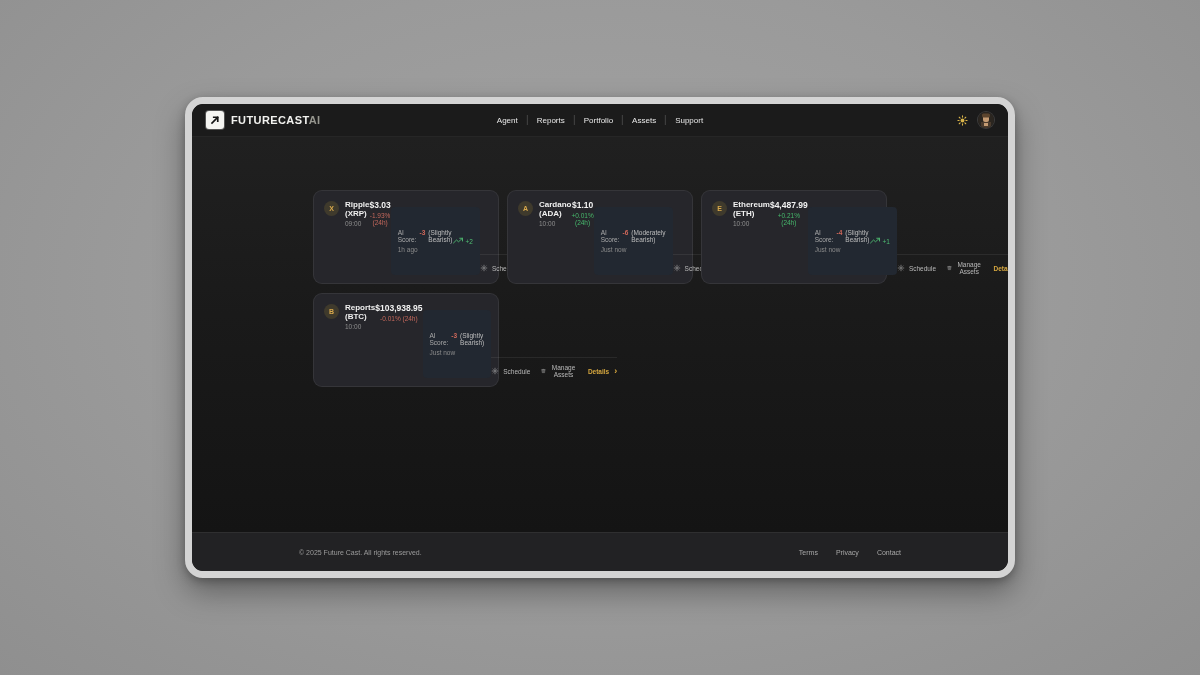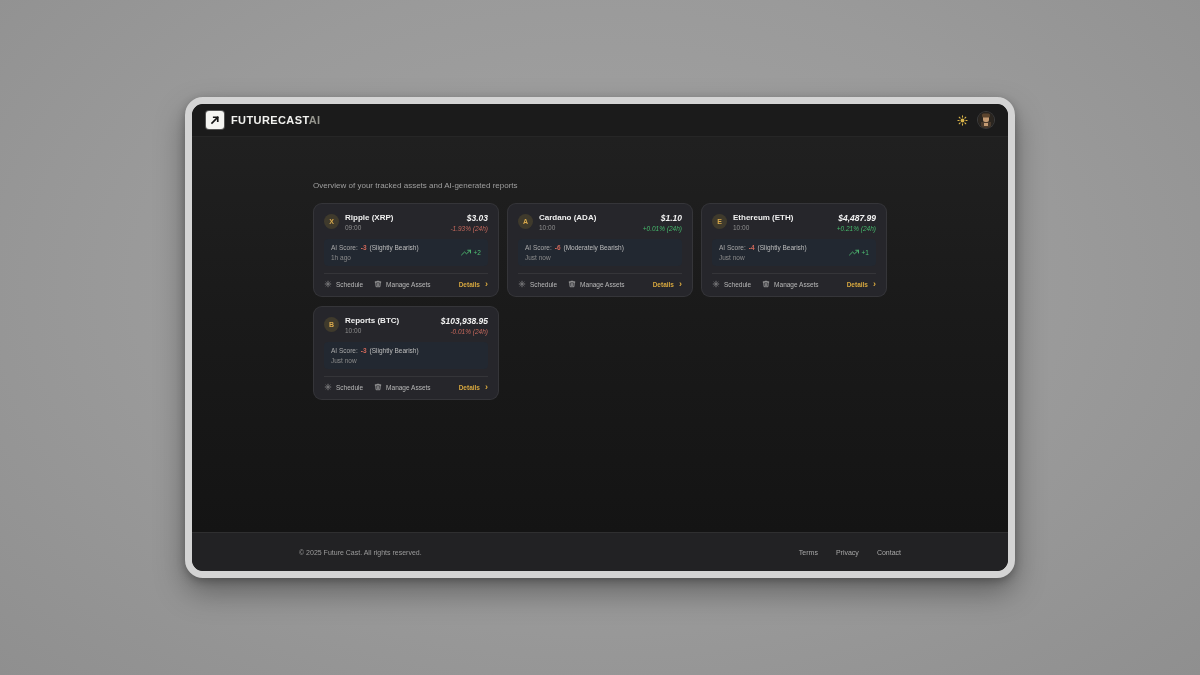--- a/index.html
+++ b/index.html
@@ -60,32 +60,32 @@
 
   .cards-grid {
     margin-top:13px;
     display:grid; grid-template-columns:repeat(3,186px); gap:9px 8px;
   }
 
   
   .card {
     width:186px; height:94px; background:#26262b;
     border:1px solid rgba(255,255,255,.07); border-radius:9px;
-    padding:9px 10px 8px 10px; display:flex; flex-direction:column;
+    padding:9px 10px 8px 10px; display:flex; flex-direction:row;
   }
   .card-header { display:flex; align-items:flex-start; }
   .asset-avatar {
     width:15px; height:15px; border-radius:50%; background:#3f3a2c;
     color:#d9a94c; font-size:7px; font-weight:bold;
     display:flex; align-items:center; justify-content:center; flex:0 0 15px; margin-top:1px;
   }
   .asset-meta { margin-left:6px; }
   .asset-name { font-size:8px; font-weight:bold; color:#f0f0f0; }
   .asset-time { font-size:6.5px; color:#8f8f8f; margin-top:2px; }
-  .asset-price-block { margin-left:auto; text-align:right;font-style:italic; }
+  .asset-price-block { margin-left:auto; text-align:center; }
   .asset-price { font-size:8.5px; font-weight:bold; color:#f2f2f2; }
   .asset-change { font-size:6.5px; margin-top:2px; }
   .asset-change.down { color:#c5685c; }
   .asset-change.up { color:#46b86c; }
 
   .card-panel {
     margin-top:7px; background:#222831; border-radius:4px;
     padding:5px 7px; display:flex; align-items:center;
   }
   .panel-line1 { font-size:6.5px; color:#a9a9a9; display:flex; gap:3px; align-items:baseline; }
@@ -129,20 +129,31 @@
       <div class="brand">
         <div class="logo-box">
           <svg viewBox="0 0 24 24" fill="none" stroke="#141414" stroke-width="3.4" stroke-linecap="square">
             <path d="M6 18 L17 7"></path>
               <path d="M9.5 6.5 H17.5 V14.5"></path>
           </svg>
         </div>
         <div class="brand-text"><span>FUTURECAST</span><span class="suffix">AI</span></div>
       </div>
 
+      <div class="nav-center">
+        <button class="nav-item">Agent</button>
+        <div class="nav-sep"></div>
+        <button class="nav-item">Reports</button>
+        <div class="nav-sep"></div>
+        <button class="nav-item">Portfolio</button>
+        <div class="nav-sep"></div>
+        <button class="nav-item">Assets</button>
+        <div class="nav-sep"></div>
+        <button class="nav-item">Support</button>
+      </div>
 
       <div class="nav-right">
         <button class="theme-toggle">
           <svg viewBox="0 0 24 24" fill="none" stroke="#d9b44a" stroke-width="2.4" stroke-linecap="round">
             <circle cx="12" cy="12" r="4.2" fill="#d9b44a" stroke="none"></circle>
             <path d="M12 2v2.6M12 19.4V22M2 12h2.6M19.4 12H22M4.9 4.9l1.9 1.9M17.2 17.2l1.9 1.9M19.1 4.9l-1.9 1.9M6.8 17.2l-1.9 1.9"></path>
           </svg>
         </button>
         <div class="avatar">
           <svg viewBox="0 0 16 16">
@@ -150,21 +161,20 @@
             <rect x="3" y="10" width="10" height="6" fill="#4a3b2d"></rect>
             <rect x="5" y="3" width="6" height="7" rx="2" fill="#c49b72"></rect>
             <rect x="4" y="1.5" width="8" height="4" rx="1.5" fill="#5c452e"></rect>
             <rect x="6" y="11" width="4" height="3" fill="#c49b72"></rect>
           </svg>
         </div>
       </div>
     </div>
 
     <div class="main">
-      <div class="page-subtitle">Overview of your tracked assets and AI-generated reports</div>
       <div class="cards-grid">
           <div class="card">
     <div class="card-header">
       <div class="asset-avatar">
                 <span>X</span>
               </div>
       <div class="asset-meta">
         <div class="asset-name">Ripple (XRP)</div>
         <div class="asset-time">09:00</div>
       </div>

